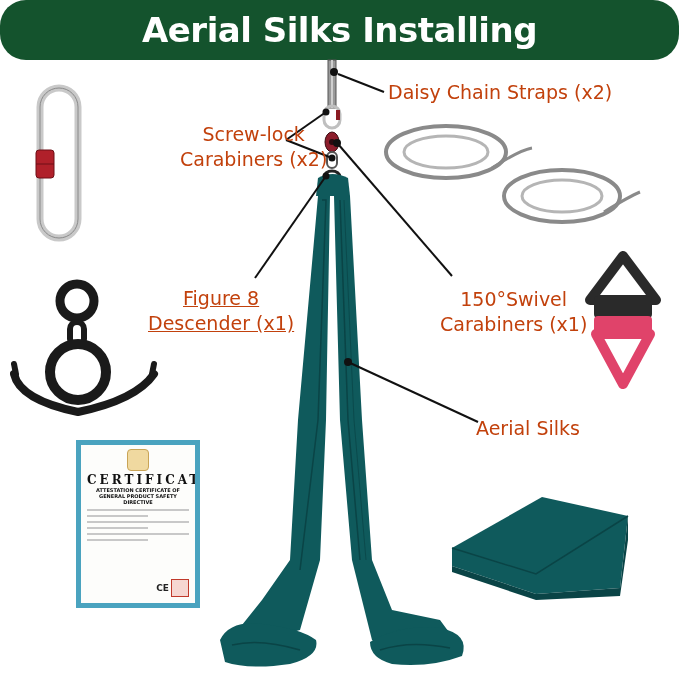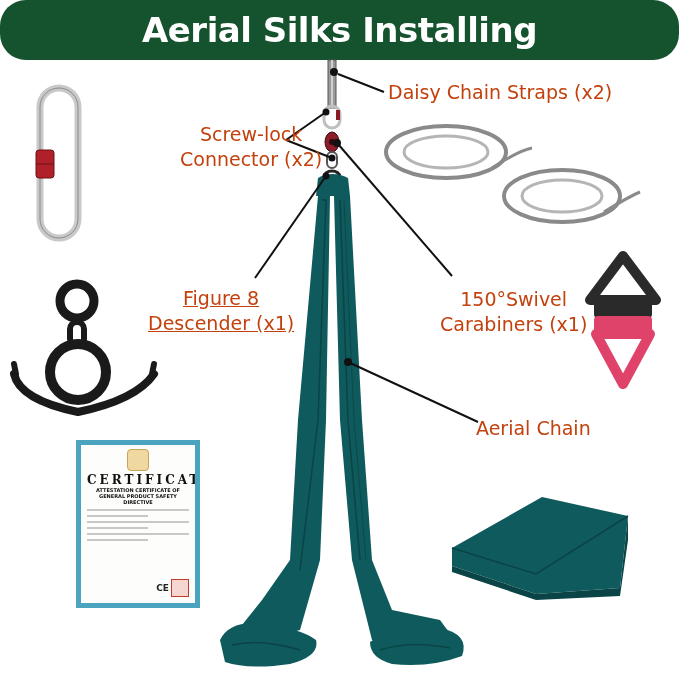--- a/index.html
+++ b/index.html
@@ -148,32 +148,32 @@
     <circle cx="337" cy="143" r="4"></circle>
     <circle cx="348" cy="362" r="4"></circle>
   </g>
 </svg>
 
 <div class="label" style="left:388px; top:80px;">
   <span>Daisy Chain Straps (x2)</span>
 </div>
 <div class="label" style="left:140px; top:122px;margin-left:40px;">
   <span>Screw-lock</span>
-  <span>Connector (x2)</span>
+  <span>Carabiners (x2)</span>
 </div>
 <div class="label" style="left:148px; top:286px;text-decoration:underline;">
   <span>Figure 8</span>
   <span>Descender (x1)</span>
 </div>
 <div class="label" style="left:440px; top:287px;">
   <span>150°Swivel</span>
   <span>Carabiners (x1)</span>
 </div>
 <div class="label" style="left:476px; top:416px;">
-  <span>Aerial Chain</span>
+  <span>Aerial Silks</span>
 </div>
 
 <div class="cert">
   <div class="seal"></div>
   <div class="c-title">CERTIFICATE</div>
   <div class="c-sub">ATTESTATION CERTIFICATE OF</div>
   <div class="c-sub">GENERAL PRODUCT SAFETY DIRECTIVE</div>
   <div class="lines">
     <div></div>
       <div class="short"></div>

